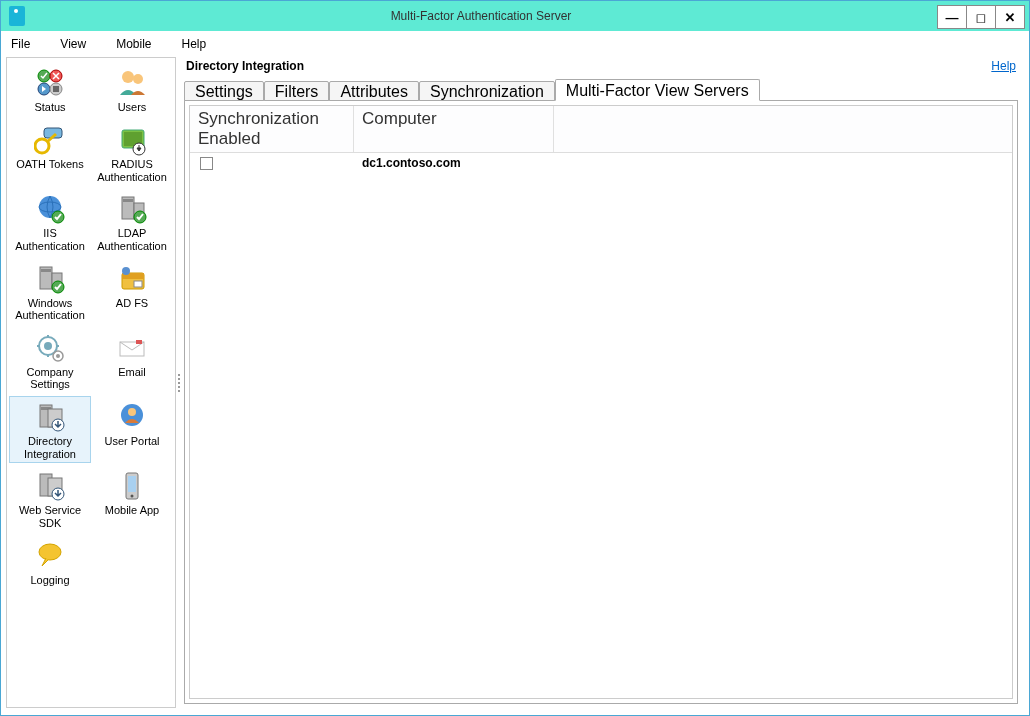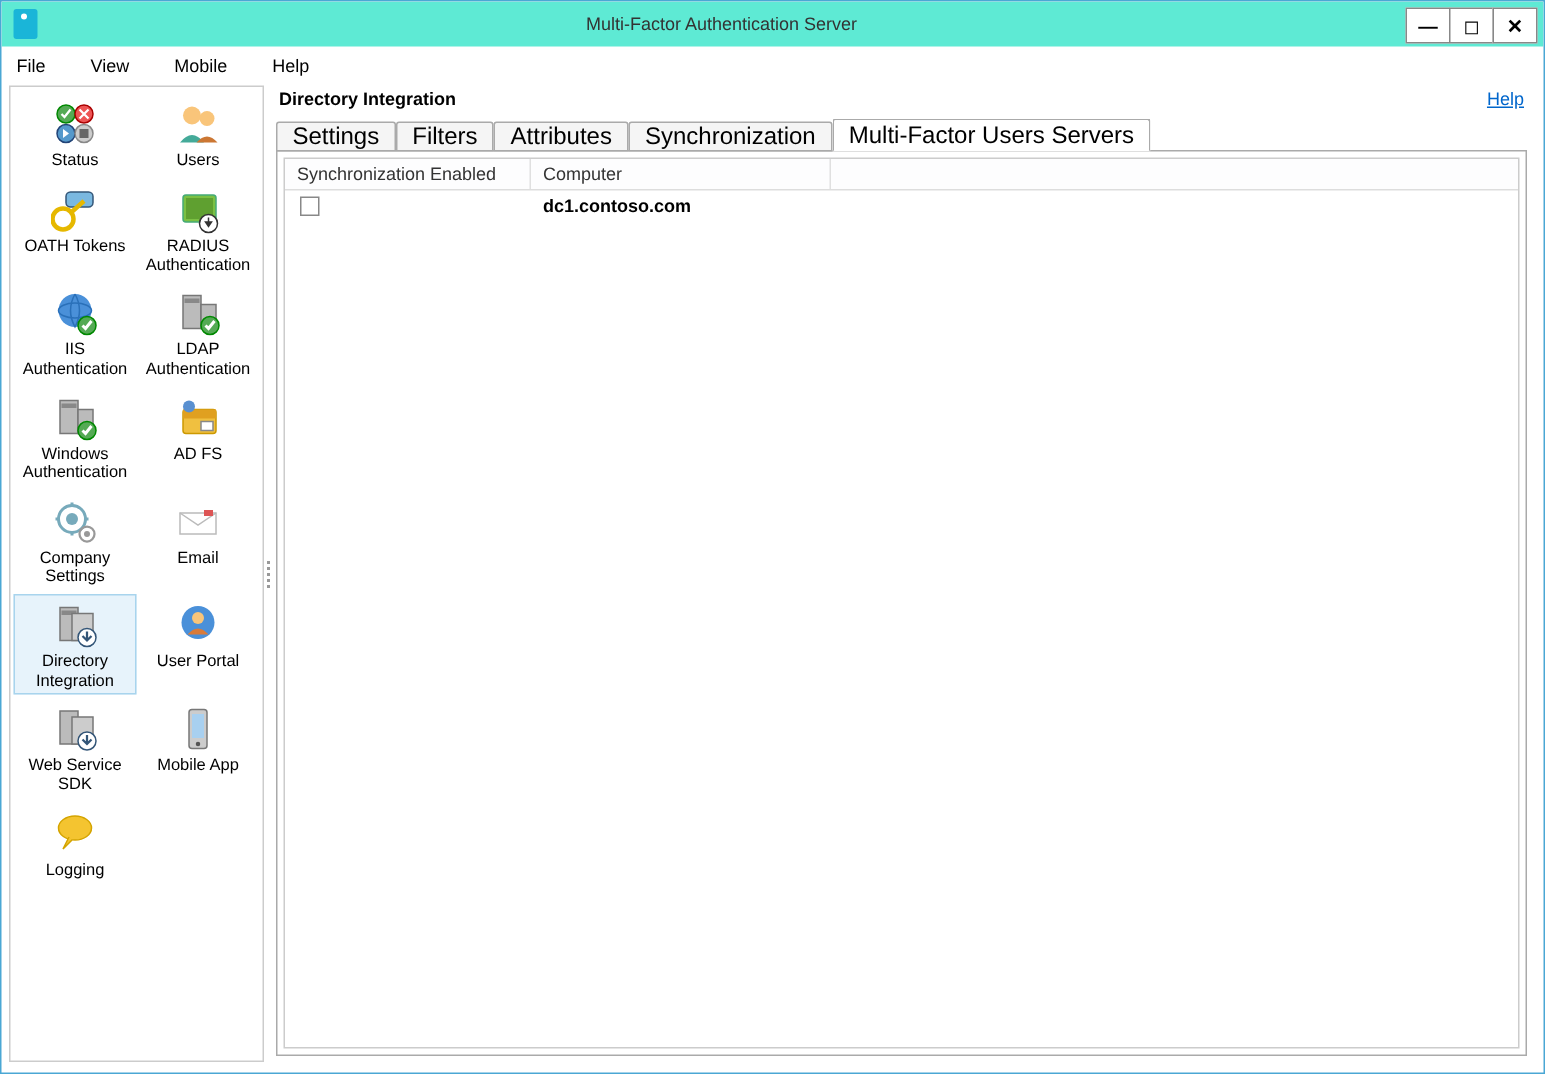--- a/index.html
+++ b/index.html
@@ -35,21 +35,21 @@
     .help-link { color: #0066cc; text-decoration: underline; font-size: 12px; cursor: pointer; }
     
     .tabstrip { display: flex; align-items: flex-end; height: 22px; margin-bottom: -1px; position: relative; z-index: 1; }
     .tab { border: 1px solid #aaa; background: #f5f5f5; padding: 2px 10px; font-size: 16px; margin-right: 0; border-top-left-radius: 2px; border-top-right-radius: 2px; cursor: default; height: 20px; line-height: 15px; }
     .tab.active { background: #fff; border-bottom-color: #fff; height: 22px; line-height: 17px; position: relative; top: 0; }
     
     .tabpanel { flex: 1; border: 1px solid #aaa; background: #fff; padding: 4px; display: flex; flex-direction: column; }
     
     .grid { flex: 1; border: 1px solid #ccc; display: flex; flex-direction: column; }
     .grid-header { display: flex; border-bottom: 1px solid #ddd; background: #fdfdfe; }
-    .col { padding: 3px 8px; border-right: 1px solid #e0e0e0; font-size: 12px; color: #333; }
+    .col { padding: 3px 8px; border-right: 1px solid #e0e0e0; font-size: 17px; color: #333; }
     .col-sync { width: 164px; }
     .col-comp { width: 200px; }
     .grid-body { flex: 1; }
     .grid-row { display: flex; border-bottom: 1px solid transparent; font-weight: bold; }
     .cell { padding: 3px 8px; font-size: 12px; }
     .cell-sync { width: 164px; display: flex; align-items: center; }
     .cell-comp { width: 200px; }
     .sync-checkbox { width: 13px; height: 13px; border: 1px solid #888; margin-left: 2px; }
   </style>
 </head>
@@ -265,21 +265,21 @@
   <div class="main">
     <div class="main-header">
       <div class="page-title">Directory Integration</div>
       <a class="help-link">Help</a>
     </div>
     <div class="tabstrip">
       <div class="tab">Settings</div>
       <div class="tab">Filters</div>
       <div class="tab">Attributes</div>
       <div class="tab">Synchronization</div>
-      <div class="tab active">Multi-Factor Users Servers</div>
+      <div class="tab active">Multi-Factor View Servers</div>
     </div>
     <div class="tabpanel">
       <div class="grid">
         <div class="grid-header">
           <div class="col col-sync">Synchronization Enabled</div>
           <div class="col col-comp">Computer</div>
           <div class="col" style="flex:1;border-right:none;"></div>
         </div>
         <div class="grid-body">
           <div class="grid-row">

